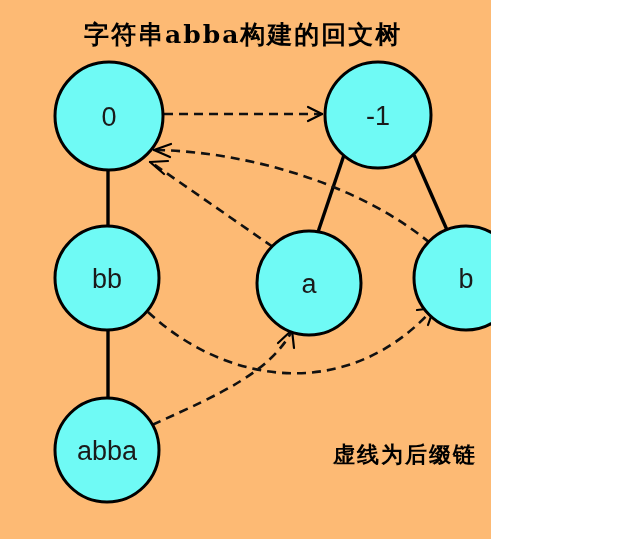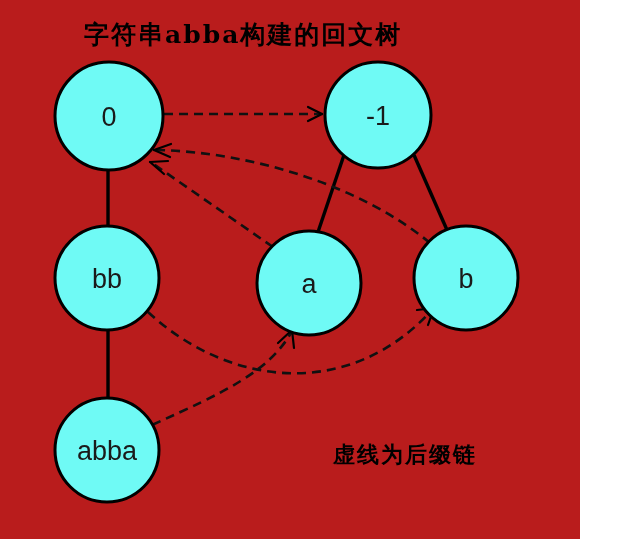--- a/index.html
+++ b/index.html
@@ -5,23 +5,23 @@
   html, body {
     margin: 0;
     padding: 0;
     background: #ffffff;
   }
   body {
     font-family: "Liberation Sans", sans-serif;
   }
   #canvas {
     position: relative;
-    width: 580px;
+    width: 491px;
     height: 539px;
-    background: #b91c1c;
+    background: #fdba74;
     overflow: hidden;
   }
   #diagram-svg {
     position: absolute;
     left: 0;
     top: 0;
     width: 619px;
     height: 539px;
   }
   .node-circle {

